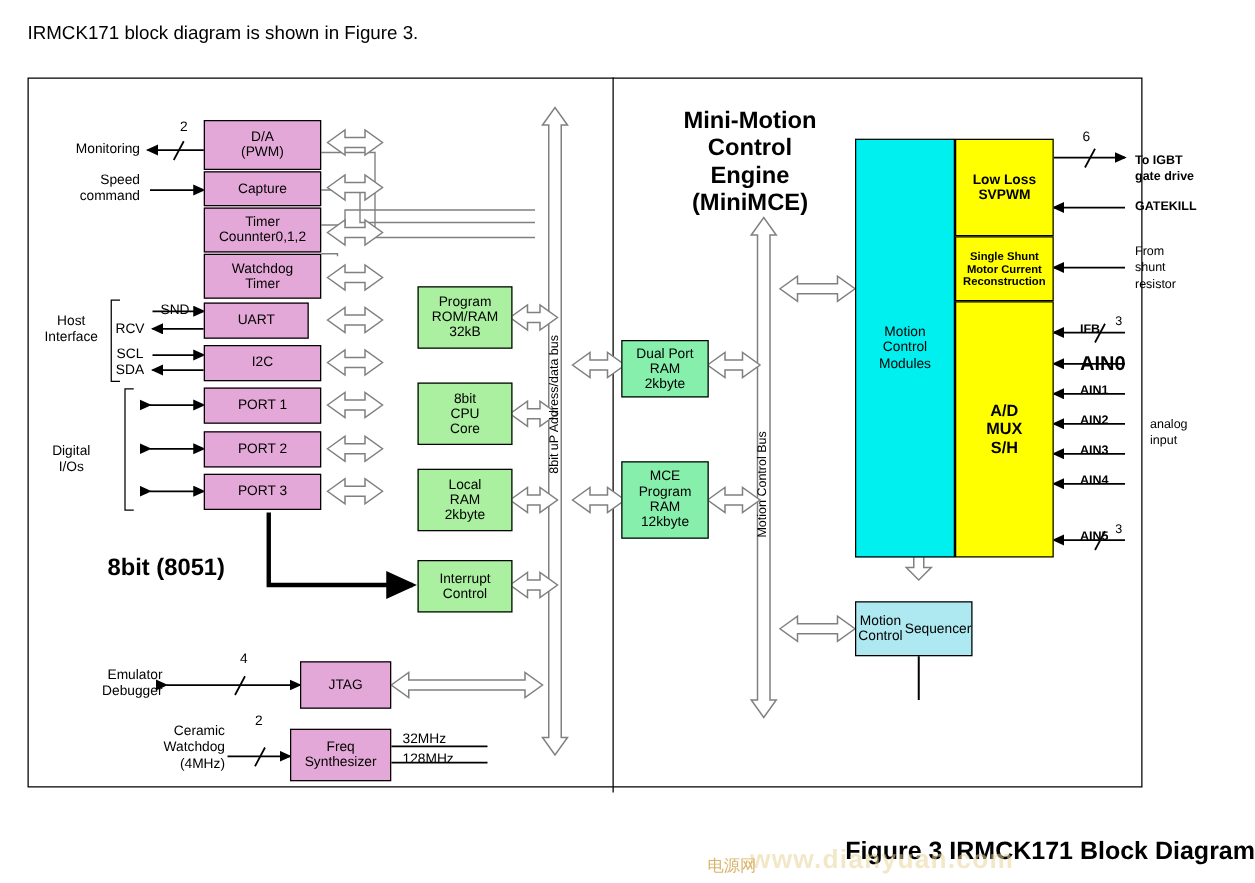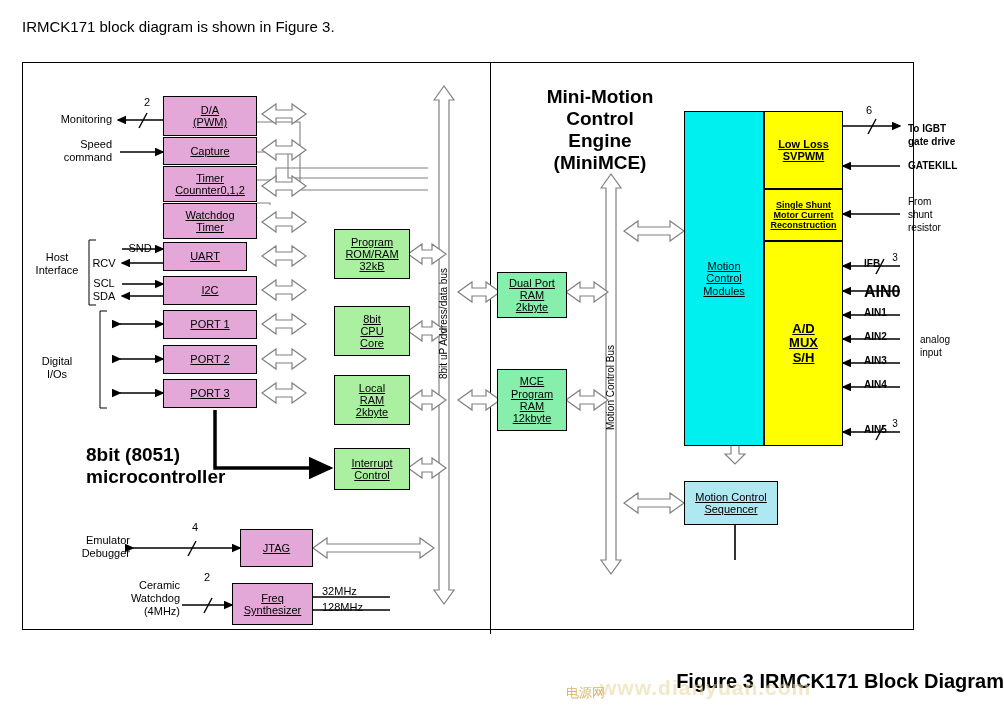--- a/index.html
+++ b/index.html
@@ -1,20 +1,20 @@
 <!DOCTYPE html>
 <html><head>
 <meta charset="utf-8">
 <style>
   html,body{margin:0;padding:0;background:#ffffff;}
   body{width:1004px;height:706px;font-family:"Liberation Sans",sans-serif;color:#000;overflow:hidden;position:relative;}
   .caption-top{position:absolute;left:22px;top:18px;font-size:15px;}
   .frame{position:absolute;left:22px;top:62px;width:890px;height:566px;border:1px solid #000;}
   .vdivider{position:absolute;left:490px;top:62px;width:1px;height:572px;background:#000;}
-  .box{position:absolute;box-sizing:border-box;border:1px solid #000;display:flex;align-items:center;justify-content:center;text-align:center;font-size:11px;line-height:1.12;text-decoration:underline;}
+  .box{position:absolute;box-sizing:border-box;border:1px solid #000;display:flex;align-items:center;justify-content:center;text-align:center;font-size:11px;line-height:1.12;}
   .pink{background:#e4a8d8;}
   .ltgreen{background:#aaf0a0;}
   .green{background:#86efac;}
   .cyan{background:#00f0f0;}
   .yellow{background:#ffff00;}
   .ltcyan{background:#aee8f0;}
   .lbl{position:absolute;font-size:11px;line-height:1.15;text-align:center;}
   .lbl.l{text-align:left;}
   .lbl.r{text-align:right;}
   .big{font-size:19px;font-weight:bold;text-align:center;line-height:1.15;}
@@ -203,21 +203,20 @@
   <span>RAM</span>
   <span>2kbyte</span>
 </div>
 <div class="box ltgreen" style="left:334px;top:448px;width:76px;height:42px;flex-direction:column;">
   <span>Interrupt</span>
   <span>Control</span>
 </div>
 
 <div class="bigl" style="position:absolute;left:58px;top:444px;width:230px;margin-left:28px;">
   <span>8bit (8051)</span><br>
-  <span>microcontroller</span>
 </div>
 
 <div class="vert" style="left:438px;top:268px;">8bit uP Address/data bus</div>
 
 <div class="box pink" style="left:240px;top:529px;width:73px;height:38px;">
   <span>JTAG</span>
 </div>
 <div class="box pink" style="left:232px;top:583px;width:81px;height:42px;flex-direction:column;">
   <span>Freq</span>
   <span>Synthesizer</span>
@@ -268,21 +267,21 @@
   <span>Single Shunt</span>
   <span>Motor Current</span>
   <span>Reconstruction</span>
 </div>
 <div class="box yellow" style="left:764px;top:241px;width:79px;height:205px;flex-direction:column;font-size:13px;font-weight:bold;">
   <span>A/D</span>
   <span>MUX</span>
   <span>S/H</span>
 </div>
 
-<div class="box ltcyan" style="left:684px;top:481px;width:94px;height:44px;flex-direction:column;">
+<div class="box ltcyan" style="left:684px;top:481px;width:94px;height:44px;flex-direction:row;">
   <span>Motion Control</span>
   <span>Sequencer</span>
 </div>
 
 <div class="lbl" style="left:862px;top:104px;width:14px;">6</div>
 <div class="lbl l" style="left:908px;top:123px;width:90px;font-weight:bold;font-size:10px;">To IGBT</div>
 <div class="lbl l" style="left:908px;top:136px;width:90px;font-weight:bold;font-size:10px;">gate drive</div>
 <div class="lbl l" style="left:908px;top:160px;width:90px;font-weight:bold;font-size:10px;">GATEKILL</div>
 <div class="lbl l" style="left:908px;top:196px;width:80px;font-size:10px;">From</div>
 <div class="lbl l" style="left:908px;top:209px;width:80px;font-size:10px;">shunt</div>

